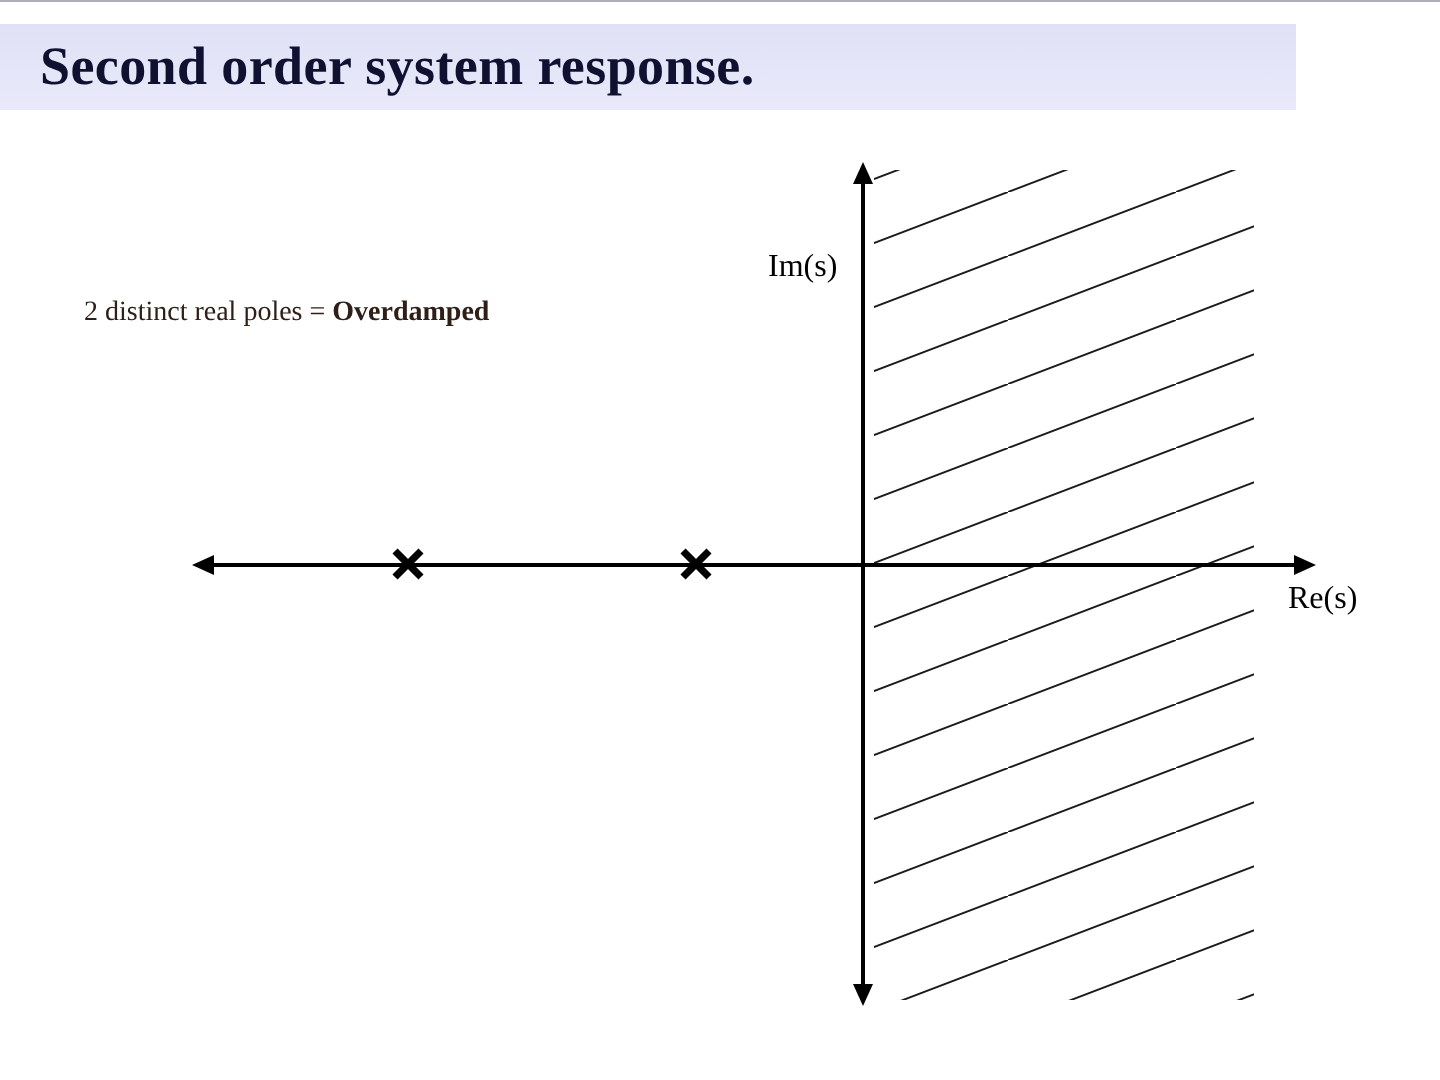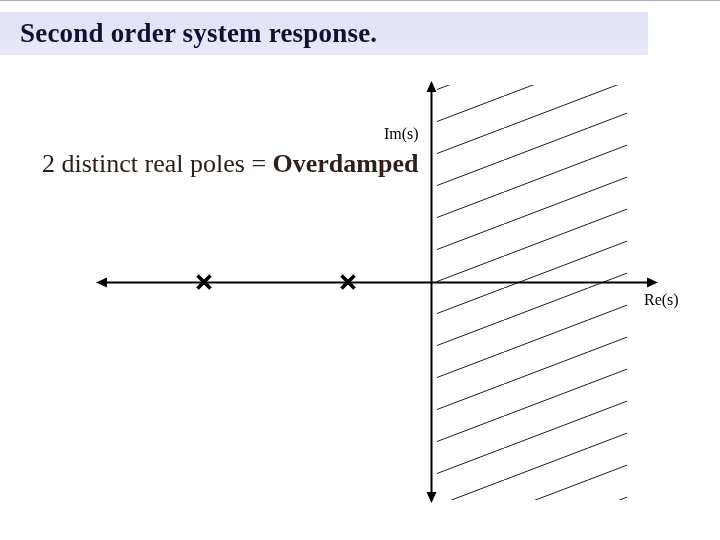--- a/index.html
+++ b/index.html
@@ -38,21 +38,21 @@
     font-weight: bold;
     line-height: 42px;
     letter-spacing: 0.2px;
     color: #101030;
     white-space: nowrap;
   }
   .annotation {
     position: absolute;
     left: 42px; top: 149px;
     margin: 0;
-    font-size: 26px;
+    font-size: 14px;
     color: #2e2018;
     white-space: nowrap;
   }
   .annotation strong { font-weight: bold; }
   .plot-svg {
     position: absolute;
     left: 0; top: 0;
   }
   .axis-label {
     position: absolute;

